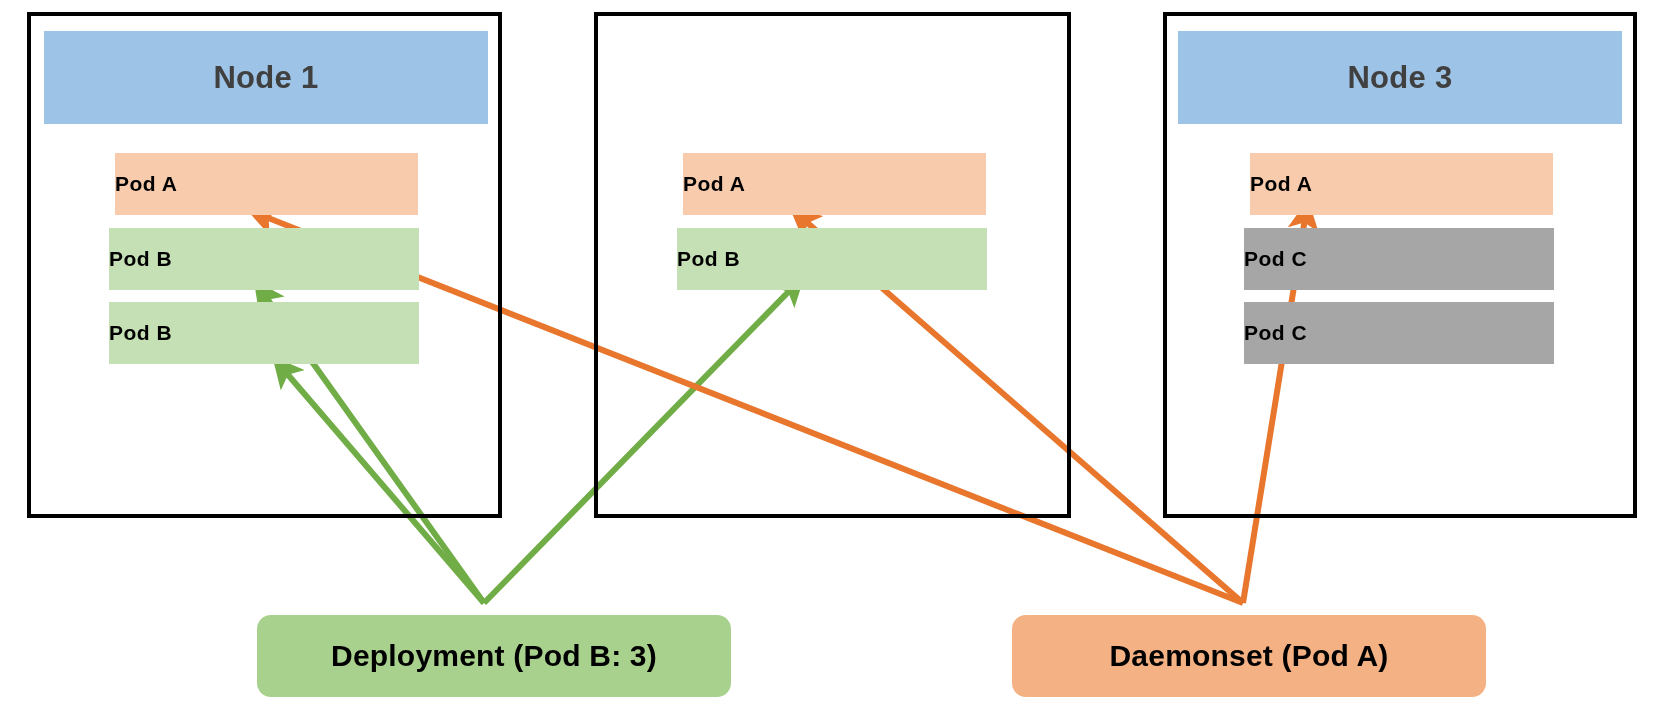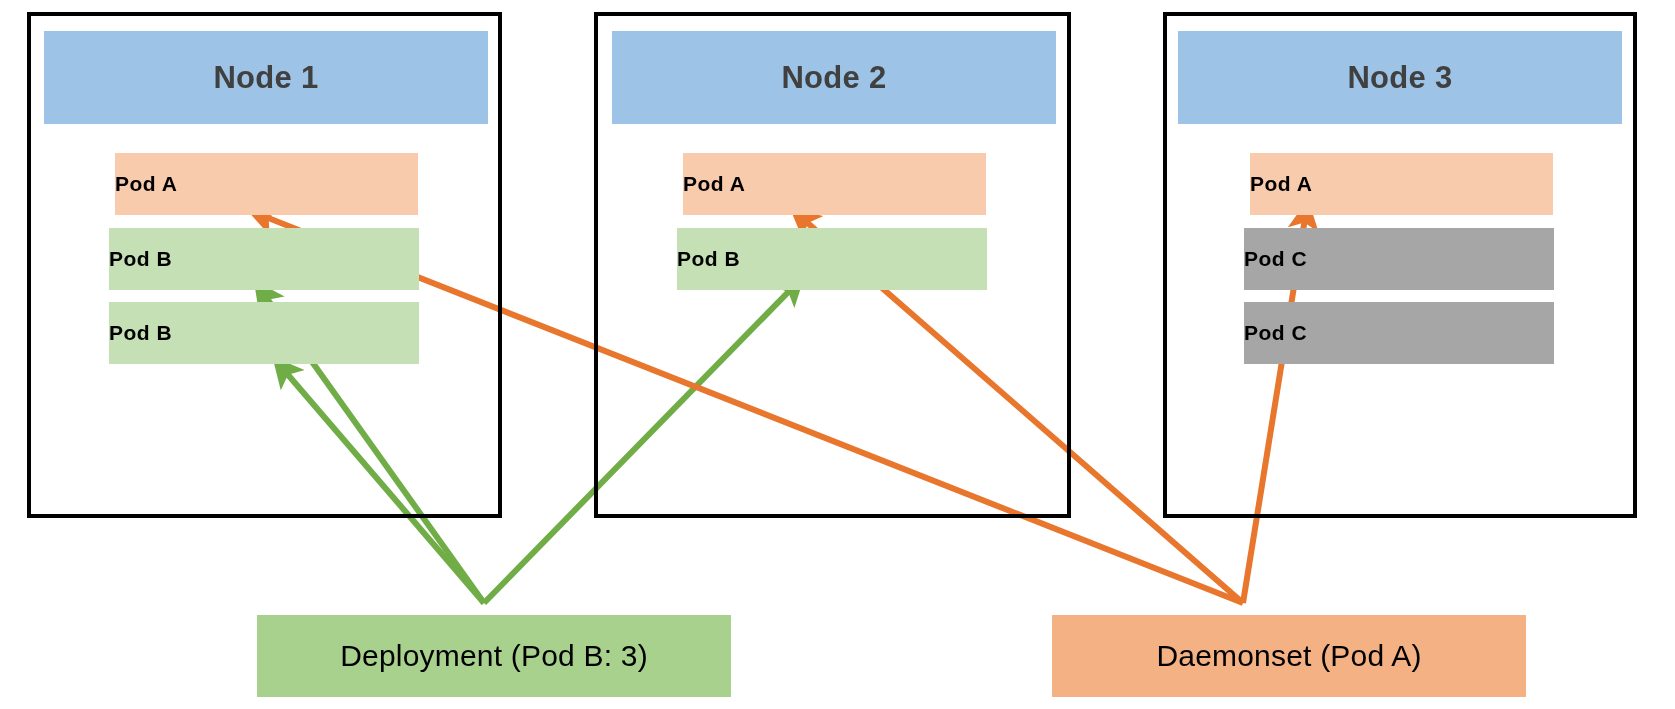--- a/index.html
+++ b/index.html
@@ -42,23 +42,24 @@
     font-weight: bold;
     color: #000000;
     letter-spacing: 0.5px;
   }
   .controller-box {
     position: absolute;
     display: flex;
     align-items: center;
     justify-content: center;
     font-size: 30px;
-    font-weight: normal;
+    font-weight: bold;
     color: #000000;
     letter-spacing: 0.2px;
+    border-radius: 14px;
   }
   svg.arrows {
     position: absolute;
     left: 0;
     top: 0;
     width: 1675px;
     height: 709px;
     pointer-events: none;
   }
 </style>
@@ -94,23 +95,20 @@
     <span>Pod A</span>
   </div>
   <div class="pod-box" style="left: 109px; top: 228px; width: 310px; height: 62px; background: rgb(197, 224, 180);">
     <span>Pod B</span>
   </div>
   <div class="pod-box" style="left: 109px; top: 302px; width: 310px; height: 62px; background: rgb(197, 224, 180);">
     <span>Pod B</span>
   </div>
 
   <div class="node-box" style="left: 594px; top: 12px; width: 477px; height: 506px;"></div>
-  <div class="node-header" style="left: 612px; top: 31px; width: 444px; height: 93px; background: rgb(157, 195, 230);">
-    <span>Node 2</span>
-  </div>
   <div class="pod-box" style="left: 683px; top: 153px; width: 303px; height: 62px; background: rgb(248, 203, 173);">
     <span>Pod A</span>
   </div>
   <div class="pod-box" style="left: 677px; top: 228px; width: 310px; height: 62px; background: rgb(197, 224, 180);">
     <span>Pod B</span>
   </div>
 
   <div class="node-box" style="left: 1163px; top: 12px; width: 474px; height: 506px;"></div>
   <div class="node-header" style="left: 1178px; top: 31px; width: 444px; height: 93px; background: rgb(157, 195, 230);">
     <span>Node 3</span>
@@ -121,17 +119,17 @@
   <div class="pod-box" style="left: 1244px; top: 228px; width: 310px; height: 62px; background: rgb(166, 166, 166);">
     <span>Pod C</span>
   </div>
   <div class="pod-box" style="left: 1244px; top: 302px; width: 310px; height: 62px; background: rgb(166, 166, 166);">
     <span>Pod C</span>
   </div>
 
   <div class="controller-box" style="left: 257px; top: 615px; width: 474px; height: 82px; background: rgb(169, 209, 142);">
     <span>Deployment (Pod B: 3)</span>
   </div>
-  <div class="controller-box" style="left: 1012px; top: 615px; width: 474px; height: 82px; background: rgb(244, 177, 131); margin-left: 40px;">
+  <div class="controller-box" style="left: 1012px; top: 615px; width: 474px; height: 82px; background: rgb(244, 177, 131);">
     <span>Daemonset (Pod A)</span>
   </div>
 
 </div>
 
 </body></html>

